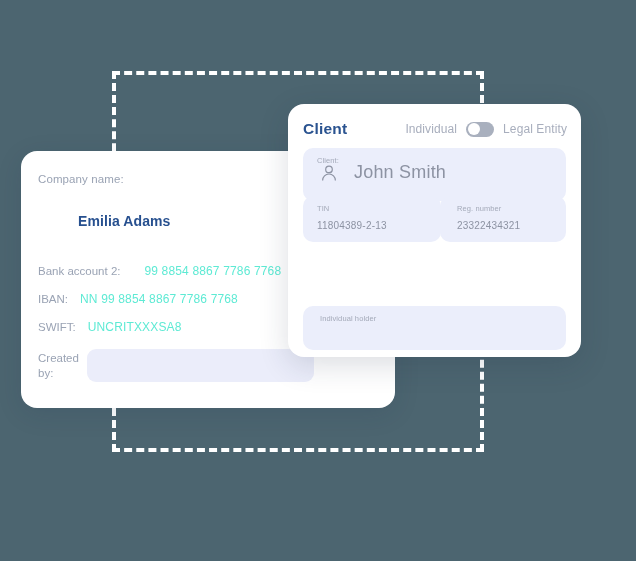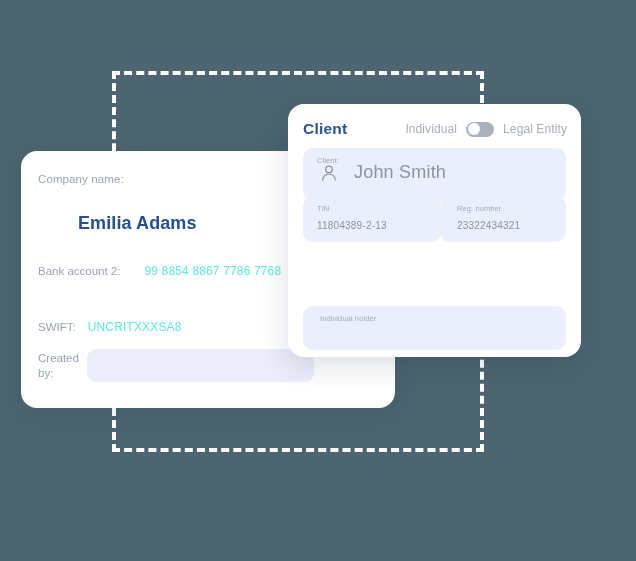--- a/index.html
+++ b/index.html
@@ -55,21 +55,21 @@
     font-size: 11.5px;
     color: #9aa3b4;
     letter-spacing: 0.1px;
     z-index: 3;
   }
 
   .company-name {
     position: absolute;
     left: 78px;
     top: 213px;
-    font-size: 18px;
+    font-size: 14px;
     font-weight: bold;
     color: #27508f;
     letter-spacing: 0.1px;
     z-index: 3;
   }
 
   .kv-row {
     position: absolute;
     display: flex;
     align-items: baseline;
@@ -283,20 +283,24 @@
 
   <div class="company-label">Company name:</div>
 
   <div class="company-name">Emilia Adams</div>
 
   <div class="kv-row row-bank">
     <span class="kv-label">Bank account 2:</span>
     <span class="kv-value">99 8854 8867 7786 7768</span>
   </div>
 
+  <div class="kv-row row-iban">
+    <span class="kv-label">IBAN:</span>
+    <span class="kv-value">NN 99 8854 8867 7786 7768</span>
+  </div>
 
   <div class="kv-row row-swift">
     <span class="kv-label">SWIFT:</span>
     <span class="kv-value">UNCRITXXXSA8</span>
   </div>
 
   <div class="row-created">Created by:</div>
 
   <input class="created-input" type="text" placeholder="" style="">
 

